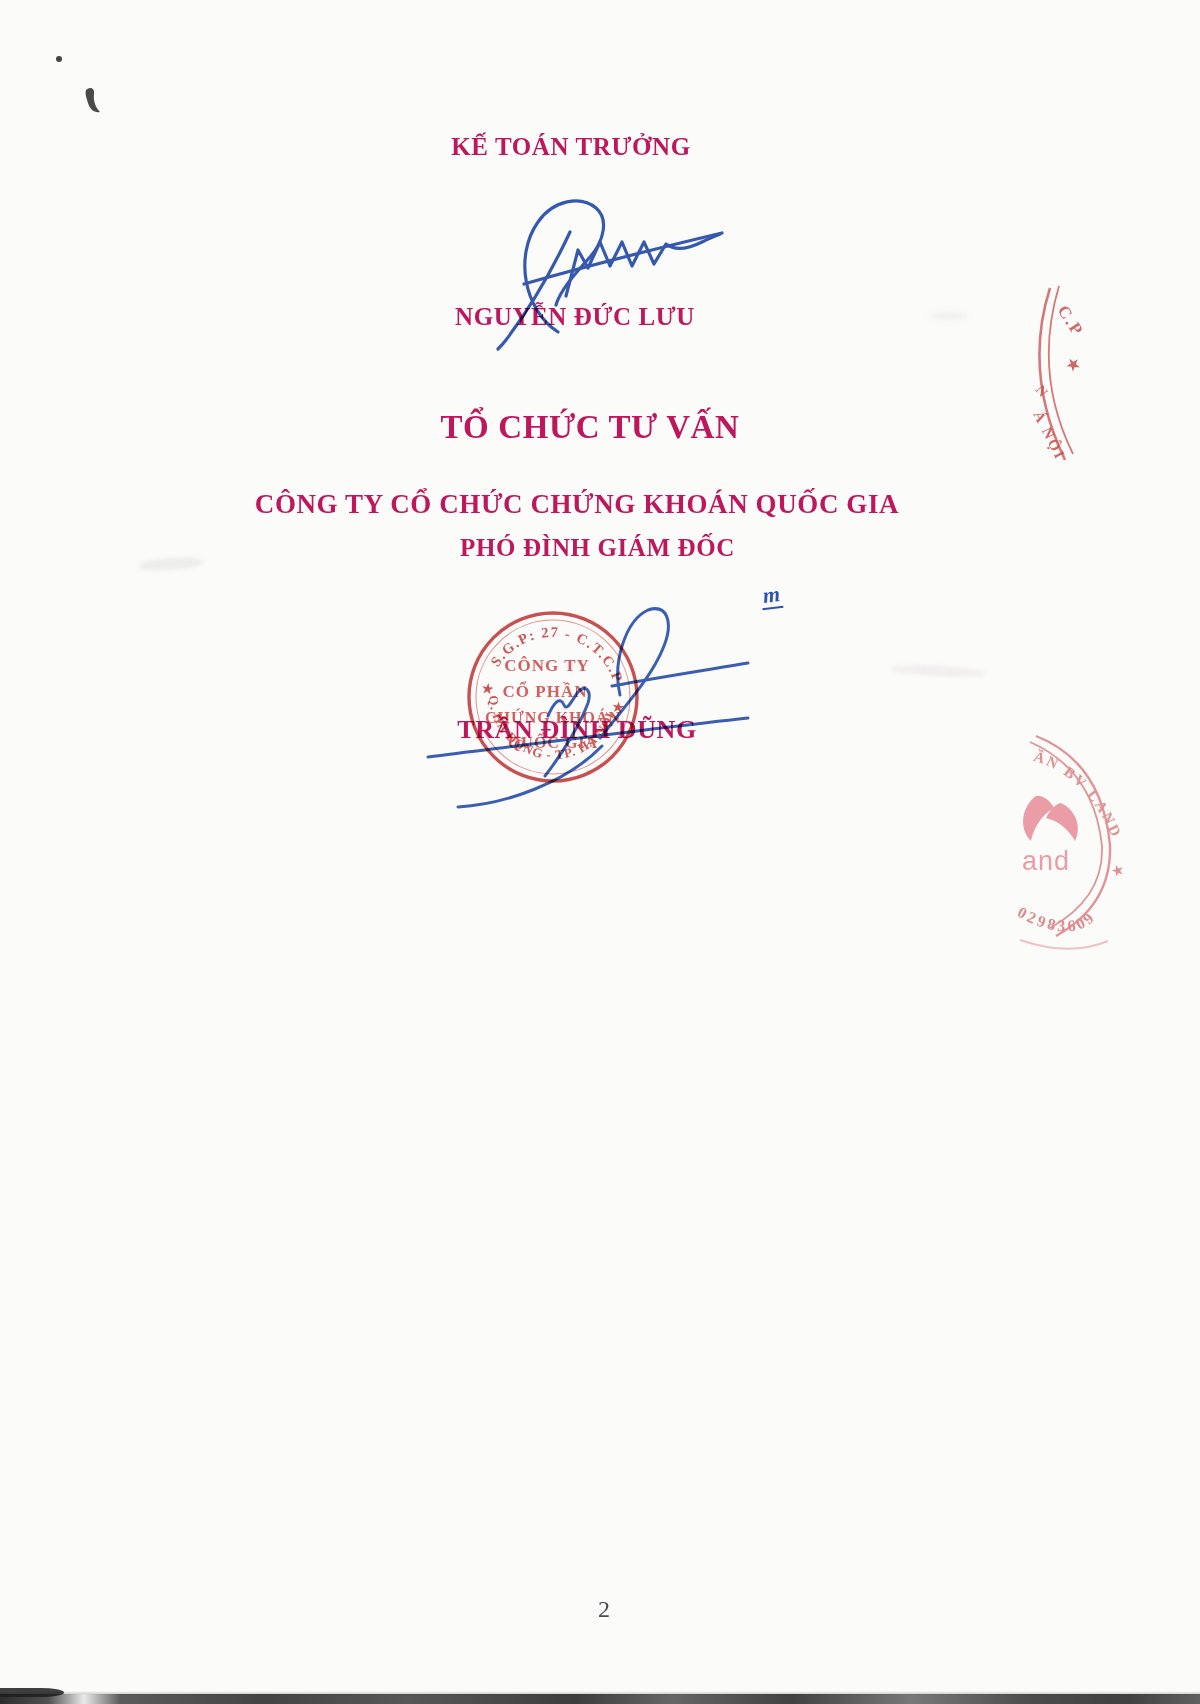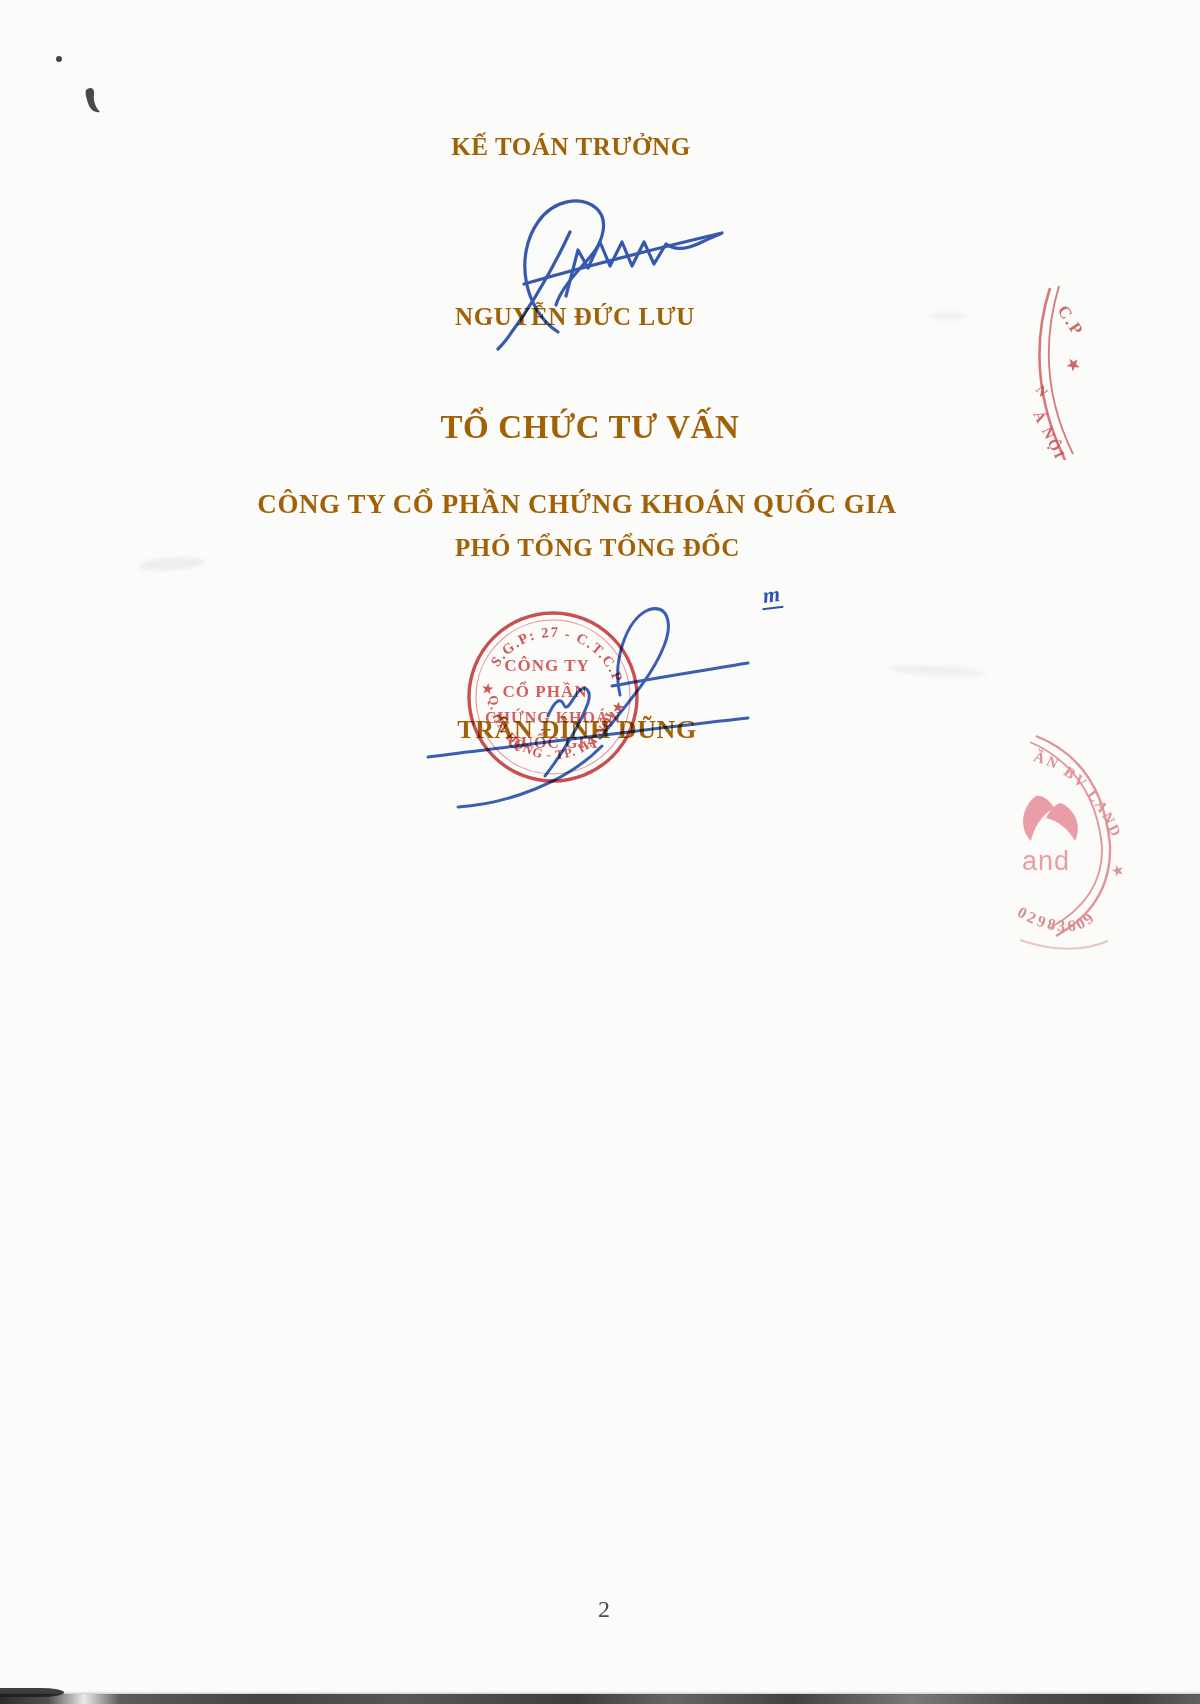--- a/index.html
+++ b/index.html
@@ -3,21 +3,21 @@
 <meta charset="utf-8">
 <style>
   html,body{margin:0;padding:0;}
   body{
     width:1200px;height:1704px;position:relative;overflow:hidden;
     background:#fbfbfa;
     font-family:"Liberation Serif",serif;
   }
   .doc-line{
     position:absolute;left:0;text-align:center;
-    color:#a16207;font-weight:bold;letter-spacing:.6px;
+    color:#be185d;font-weight:bold;letter-spacing:.6px;
     white-space:nowrap;
   }
   #t-chief     {top:133px;width:1142px;font-size:25px;}
   #n-chief     {top:303px;width:1150px;font-size:25px;}
   #t-advisor   {top:409px;width:1180px;font-size:33px;}
   #t-company   {top:489px;width:1154px;font-size:27px;}
   #t-deputy    {top:534px;width:1195px;font-size:25px;}
   #n-deputy    {top:715px;width:1154px;font-size:26px;z-index:3;}
   #page-number {top:1596px;width:1208px;font-size:24px;font-weight:normal;color:#4a4a52;letter-spacing:0;}
   .initial-mark{
@@ -53,22 +53,22 @@
     position:absolute;left:0;bottom:7px;width:64px;height:9px;z-index:9;
     background:#1d1d1d;border-radius:0 60% 60% 0/0 80% 80% 0;opacity:.85;
   }
 </style>
 </head>
 <body>
 
 <div class="doc-line" id="t-chief">KẾ TOÁN TRƯỞNG</div>
 <div class="doc-line" id="n-chief">NGUYỄN ĐỨC LƯU</div>
 <div class="doc-line" id="t-advisor">TỔ CHỨC TƯ VẤN</div>
-<div class="doc-line" id="t-company">CÔNG TY CỔ PHẦN CHỨNG KHOÁN QUỐC GIA</div>
-<div class="doc-line" id="t-deputy">PHÓ TỔNG TỔNG ĐỐC</div>
+<div class="doc-line" id="t-company">CÔNG TY CỔ CHỨC CHỨNG KHOÁN QUỐC GIA</div>
+<div class="doc-line" id="t-deputy">PHÓ ĐÌNH GIÁM ĐỐC</div>
 <div class="doc-line" id="n-deputy">TRẦN ĐÌNH DŨNG</div>
 <div class="doc-line" id="page-number">2</div>
 
 <span class="initial-mark">m</span>
 
 <div class="smudge" id="smudge1"></div>
 <div class="smudge" id="smudge2"></div>
 <div class="smudge" id="smudge3"></div>
 
 <svg class="layer" id="stamp-main" viewBox="0 0 240 240">

